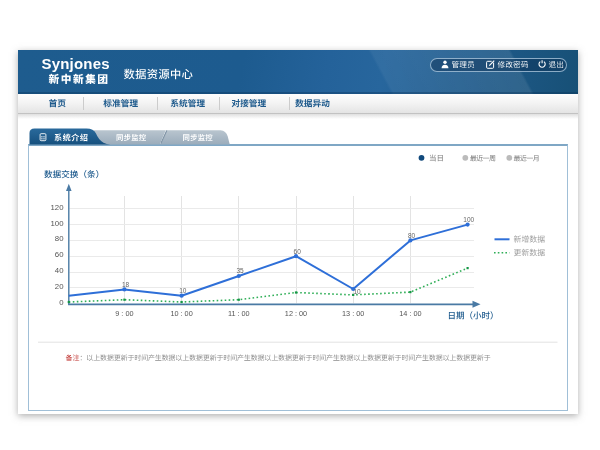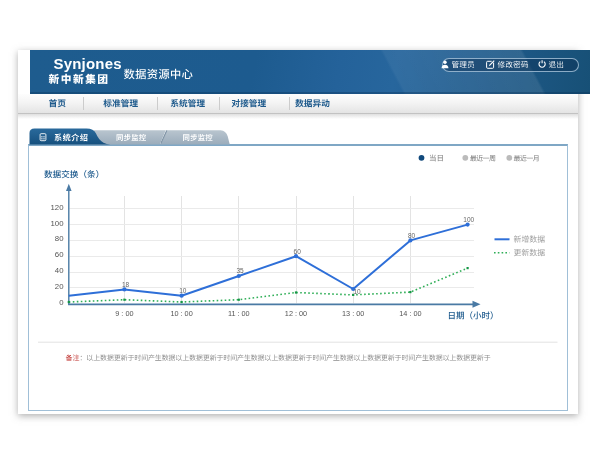--- a/index.html
+++ b/index.html
@@ -1,18 +1,18 @@
 <!DOCTYPE html>
 <html><head><meta charset="utf-8"><style>
 html,body{margin:0;padding:0;width:600px;height:450px;background:#ffffff;overflow:hidden;
 font-family:"Liberation Sans",sans-serif;}
 #page{position:absolute;left:0;top:0;width:600px;height:450px;}
 #card{position:absolute;left:17.5px;top:50px;width:560.5px;height:363.5px;background:#fff;
 box-shadow:0 2px 7px rgba(110,110,110,.55);}
-#hdr{position:absolute;left:12px;top:0;width:100%;height:44px;
+#hdr{position:absolute;left:0;top:0;width:100%;height:44px;
 background:
  linear-gradient(62deg, rgba(255,255,255,0) 64%, rgba(255,255,255,0.05) 64.5%, rgba(255,255,255,0.09) 88%, rgba(255,255,255,0) 88.5%),
  linear-gradient(100deg,#1e5c8e 0%,#1d5b8f 40%,#24629a 55%,#27669d 65%,#1f5a8a 82%,#175076 100%);
 box-shadow:inset 0 -2px 0 rgba(10,50,85,.35);}
 #logo1{position:absolute;left:24px;top:5px;color:#fff;font-size:15px;font-weight:bold;letter-spacing:0.2px;}
 #pill{position:absolute;left:412.6px;top:7.6px;width:134.5px;height:12.6px;border:1px solid rgba(180,208,230,.75);
 border-radius:8px;background:rgba(10,44,78,.42);}
 #nav{position:absolute;left:0;top:44px;width:100%;height:19px;
 background:linear-gradient(#fdfdfd,#f4f4f4 45%,#e4e4e4);border-bottom:1px solid #c2c2c2;}
 #navsh{position:absolute;left:0;top:64px;width:100%;height:5px;

